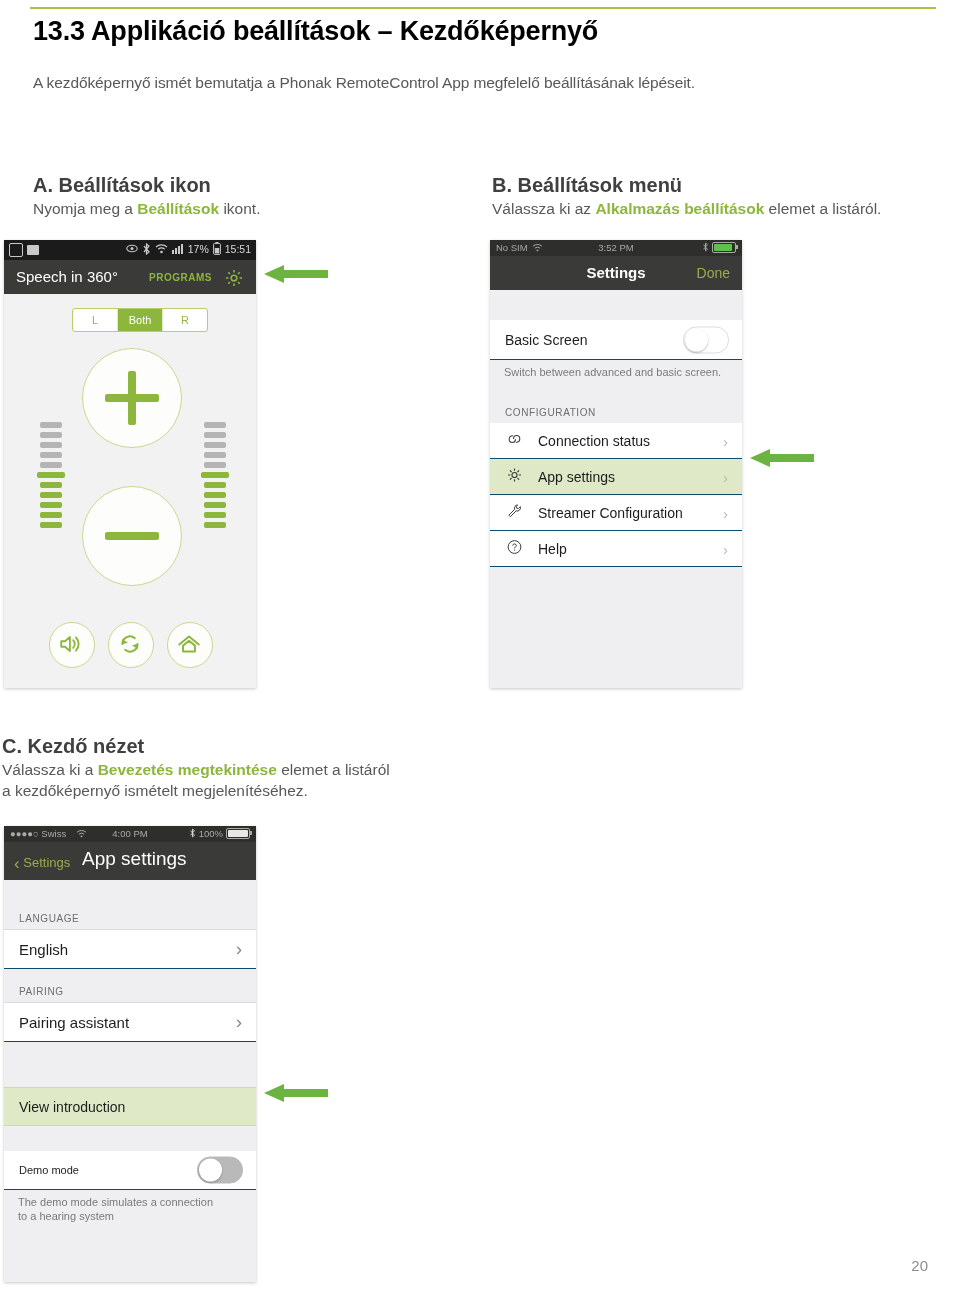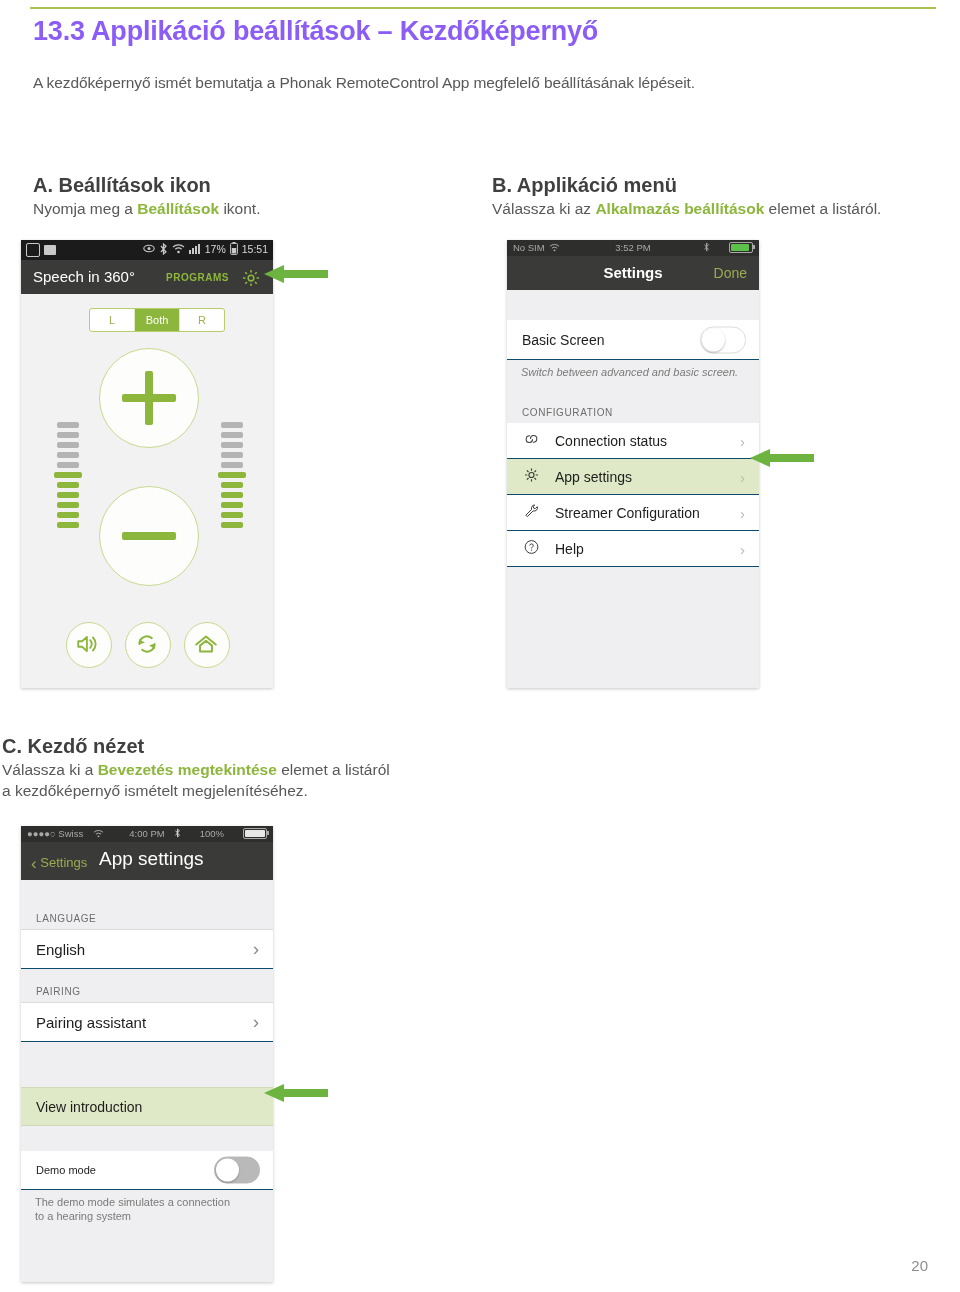--- a/index.html
+++ b/index.html
@@ -7,39 +7,39 @@
     width:960px;height:1292px;background:#ffffff;
     font-family:"Liberation Sans", sans-serif;
     color:#4a4a48;overflow:hidden;position:relative;
   }
   .page{position:relative;width:960px;height:1292px;}
 
   .topline{position:absolute;left:30px;top:7px;width:906px;height:2px;background:#a9c24b;}
 
   .h1{
     position:absolute;left:33px;top:16px;
-    font-size:27px;font-weight:bold;color:#8b5cf6;
+    font-size:27px;font-weight:bold;color:#000000;
     letter-spacing:-0.2px;
   }
   .intro{
     position:absolute;left:33px;top:74px;
     font-size:15.5px;color:#58585a;letter-spacing:-0.1px;
   }
 
   .sec-head{
     position:absolute;font-size:20px;font-weight:bold;color:#404040;
   }
   .sec-body{
     position:absolute;font-size:15.5px;color:#58585a;line-height:21px;
   }
   .grn{color:#8cb63c;font-weight:bold;}
 
   
   .phone{position:absolute;background:#f2f2f2;overflow:hidden;
-         box-shadow:0 1px 3px rgba(0,0,0,0.22);margin-left:17px;}
+         box-shadow:0 1px 3px rgba(0,0,0,0.22);}
 
   
   .astat{height:20px;background:#1b1b1b;position:relative;}
   .astat .left{position:absolute;left:5px;top:3px;display:flex;gap:4px;align-items:center;}
   .astat .right{position:absolute;right:5px;top:2px;display:flex;gap:4px;align-items:center;
                 color:#d8d8d8;font-size:10.5px;}
   .sq{width:12px;height:12px;border:1.4px solid #c9c9c9;border-radius:2px;display:inline-block;}
   .sq2{width:12px;height:10px;background:#c9c9c9;border-radius:1px;display:inline-block;}
 
   .abar{height:34px;background:#3a3a38;position:relative;}
@@ -62,21 +62,21 @@
   .vbar i.g{background:#8cb63c;}
   .vbar i.wide{width:28px;margin-left:-3px;}
 
   .rndbtn{position:absolute;width:44px;height:44px;border-radius:50%;
           border:1px solid #c6da8e;background:#fdfdfb;}
 
   
   .istat{height:16px;background:#2e2e2c;position:relative;color:#a9a9a7;font-size:9.5px;}
   .istat .l{position:absolute;left:6px;top:2px;}
   .istat .c{position:absolute;left:0;right:0;top:2px;text-align:center;}
-  .istat .r{position:absolute;right:6px;top:2px;display:flex;align-items:flex-start;gap:19px;}
+  .istat .r{position:absolute;right:6px;top:2px;display:flex;align-items:flex-start;gap:3px;}
   .batt{width:22px;height:9px;border:1px solid #a9a9a7;border-radius:2px;position:relative;display:inline-block;}
   .batt::after{content:"";position:absolute;right:-3px;top:2px;width:2px;height:4px;background:#a9a9a7;}
   .batt b{position:absolute;left:1px;top:1px;bottom:1px;display:block;background:#5dc24a;border-radius:1px;}
 
   .inav{height:34px;background:#3a3a38;position:relative;}
   .inav .t{position:absolute;left:0;right:0;top:8px;text-align:center;color:#fff;font-size:15px;font-weight:bold;}
   .inav .done{position:absolute;right:12px;top:9px;color:#9cab4e;font-size:14px;}
   .inav .back{position:absolute;left:8px;top:10px;color:#9cab4e;font-size:13px;}
   .inav .t2{position:absolute;left:78px;top:6px;color:#fff;font-size:19px;}
 
@@ -109,21 +109,21 @@
   <div class="topline"></div>
 
   <div class="h1">13.3 Applikáció beállítások – Kezdőképernyő</div>
   <div class="intro">A kezdőképernyő ismét bemutatja a Phonak RemoteControl App megfelelő beállításának lépéseit.</div>
 
   <div class="sec-head" style="left:33px;top:174px;">A. Beállítások ikon</div>
   <div class="sec-body" style="left:33px;top:198px;">
     <span>Nyomja meg a </span><span class="grn">Beállítások</span><span> ikont.</span>
   </div>
 
-  <div class="sec-head" style="left:492px;top:174px;">B. Applikáció menü</div>
+  <div class="sec-head" style="left:492px;top:174px;">B. Beállítások menü</div>
   <div class="sec-body" style="left:492px;top:198px;">
     <span>Válassza ki az </span><span class="grn">Alkalmazás beállítások</span><span> elemet a listáról.</span>
   </div>
 
   <div class="phone" id="phoneA" style="left:4px;top:240px;width:252px;height:448px;">
 
     <div class="astat">
       <div class="left">
         <span class="sq"></span>
         <span class="sq2"></span>
@@ -267,21 +267,21 @@
 
     <div class="gap" style="height:30px;"></div>
 
     <div class="row" style="height:39px;">
       <span class="lbl">Basic Screen</span>
       <span class="toggle">
           <b></b>
         </span>
     </div>
 
-    <div class="note" style="height:26px;font-style:italic;">Switch between advanced and basic screen.</div>
+    <div class="note" style="height:26px;">Switch between advanced and basic screen.</div>
 
     <div class="ghdr" style="height:27px;">CONFIGURATION</div>
 
     <div class="row" style="height:35px;text-align:center;">
       <span class="ic">
         <svg width="17" height="17" viewBox="0 0 24 24">
             <path d="M9.5 7.5c-3 0-5 2.2-5 4.8s2 4.7 4.6 4.7c2.6 0 4.2-2 4.2-4.2" fill="none" stroke="#3a3a38" stroke-width="1.5" stroke-linecap="round"></path>
             <path d="M14.5 16.5c3 0 5-2.2 5-4.8s-2-4.7-4.6-4.7c-2.6 0-4.2 2-4.2 4.2" fill="none" stroke="#3a3a38" stroke-width="1.5" stroke-linecap="round"></path>
           </svg>
       </span>

